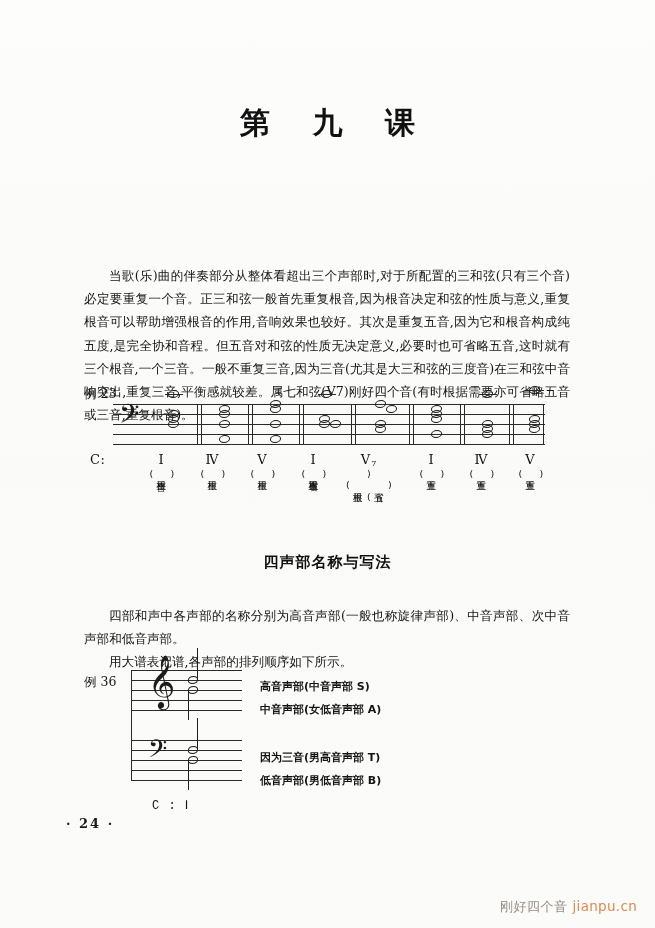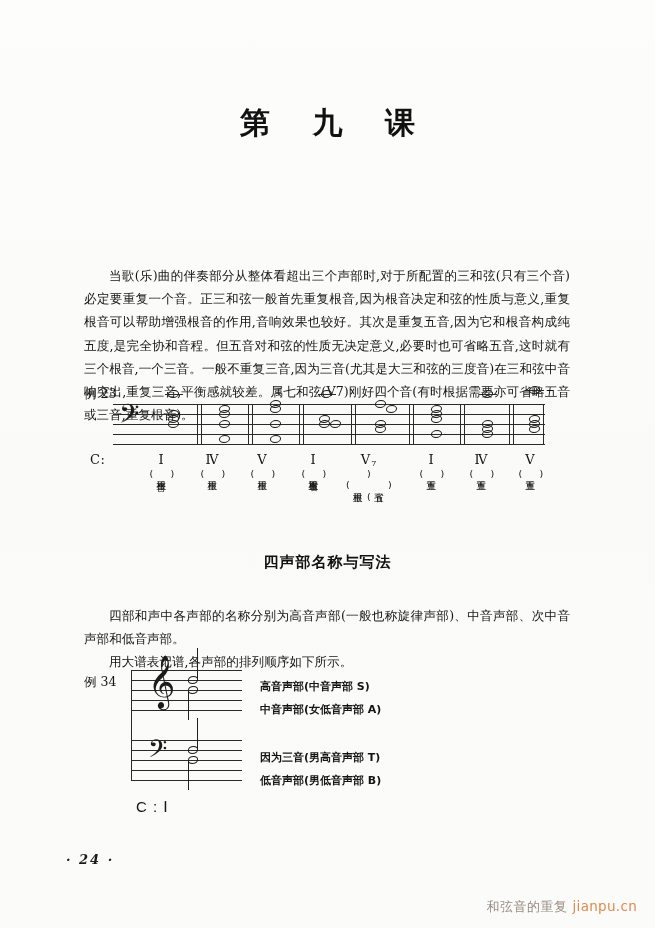--- a/index.html
+++ b/index.html
@@ -308,38 +308,37 @@
     white-space: nowrap;
   }
   #voice-s { top: 679px; left: 260px; }
   #voice-a { top: 702px; left: 260px; }
   #voice-t { top: 750px; left: 260px; }
   #voice-b { top: 773px; left: 260px; }
 
   #ex27-key {
     position: absolute;
     top: 798px;
-    left: 136px;
-    font-family: Liberation Sans, sans-serif;
-    font-size: 15px;
+    left: 152px;
+    font-family: Liberation Mono, monospace;
+    font-size: 12px;
     letter-spacing: 1px;
     color: #151515;
   }
 
   
   .page-number {
     position: absolute;
-    top: 852px;
+    top: 816px;
     left: 66px;
     font-family: "DejaVu Serif", "Liberation Serif", serif;
     font-size: 13px;
     font-weight: 700;
     letter-spacing: 2px;
     color: #1a1a1a;
-    font-style: italic;
   }
 
   .watermark {
     position: absolute;
     top: 898px;
     right: 18px;
     display: flex;
     align-items: baseline;
     gap: 5px;
   }
@@ -508,21 +507,21 @@
       </div>
     </div>
   </div>
 
 
   <div class="section-heading" id="heading-2">四声部名称与写法</div>
 
   <div class="body-text" id="para-3">四部和声中各声部的名称分别为高音声部(一般也称旋律声部)、中音声部、次中音声部和低音声部。</div>
   <div class="body-text" id="para-4">用大谱表记谱,各声部的排列顺序如下所示。</div>
 
-  <div class="ex-label" id="ex27-label">例 34</div>
+  <div class="ex-label" id="ex27-label">例 36</div>
 
   <div class="grand">
     <div class="brace">{</div>
     <div class="systembar"></div>
 
     <div class="gstaff top">
       <div class="line l0"></div>
       <div class="line l1"></div>
       <div class="line l2"></div>
       <div class="line l3"></div>
@@ -555,17 +554,17 @@
   <div class="voice-label" id="voice-s">高音声部(中音声部 S)</div>
   <div class="voice-label" id="voice-a">中音声部(女低音声部 A)</div>
   <div class="voice-label" id="voice-t">因为三音(男高音声部 T)</div>
   <div class="voice-label" id="voice-b">低音声部(男低音声部 B)</div>
 
   <div id="ex27-key">C : Ⅰ</div>
 
   <div class="page-number">· 24 ·</div>
 
   <div class="watermark">
-    <span class="wm-cn">和弦音的重复</span>
+    <span class="wm-cn">刚好四个音</span>
     <span class="wm-en">jianpu.cn</span>
   </div>
 
 </div>
 
 </body></html>

